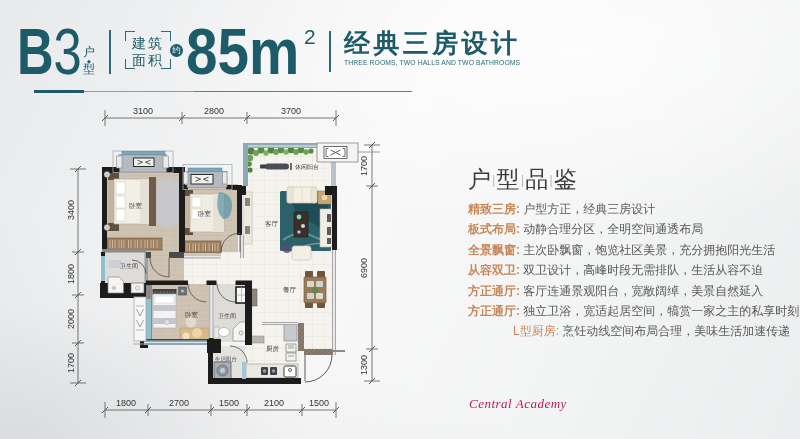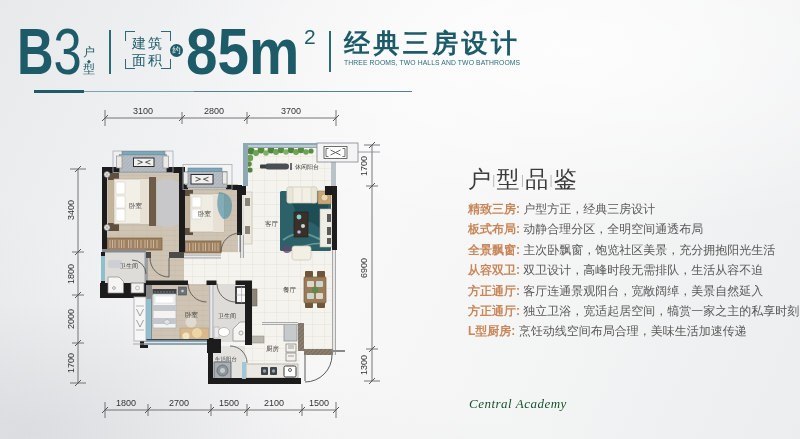--- a/index.html
+++ b/index.html
@@ -560,16 +560,16 @@
 
   <div><span style="color:#c8875a;font-weight:bold;">全景飘窗:</span> 主次卧飘窗，饱览社区美景，充分拥抱阳光生活</div>
 
   <div><span style="color:#c8875a;font-weight:bold;">从容双卫:</span> 双卫设计，高峰时段无需排队，生活从容不迫</div>
 
 
   <div><span style="color:#c8875a;font-weight:bold;">方正通厅:</span> 客厅连通景观阳台，宽敞阔绰，美景自然延入</div>
 
   <div><span style="color:#c8875a;font-weight:bold;">方正通厅:</span> 独立卫浴，宽适起居空间，犒赏一家之主的私享时刻</div>
 
-  <div><span style="color:#c8875a;font-weight:bold;">L型厨房:</span> 烹饪动线空间布局合理，美味生活加速传递</div>
+  <div><span style="color:#c8875a;font-weight:normal;margin-left:45px;">L型厨房:</span> 烹饪动线空间布局合理，美味生活加速传递</div>
 </div>
 
-<div style="position:absolute;left:469px;top:396px;font-family:'Liberation Serif',serif;font-style:italic;font-size:13px;color:#14532d;letter-spacing:0.5px;">Central Academy</div>
+<div style="position:absolute;left:469px;top:396px;font-family:'Liberation Serif',serif;font-style:italic;font-size:13px;color:#be185d;letter-spacing:0.5px;">Central Academy</div>
 
 </body></html>

